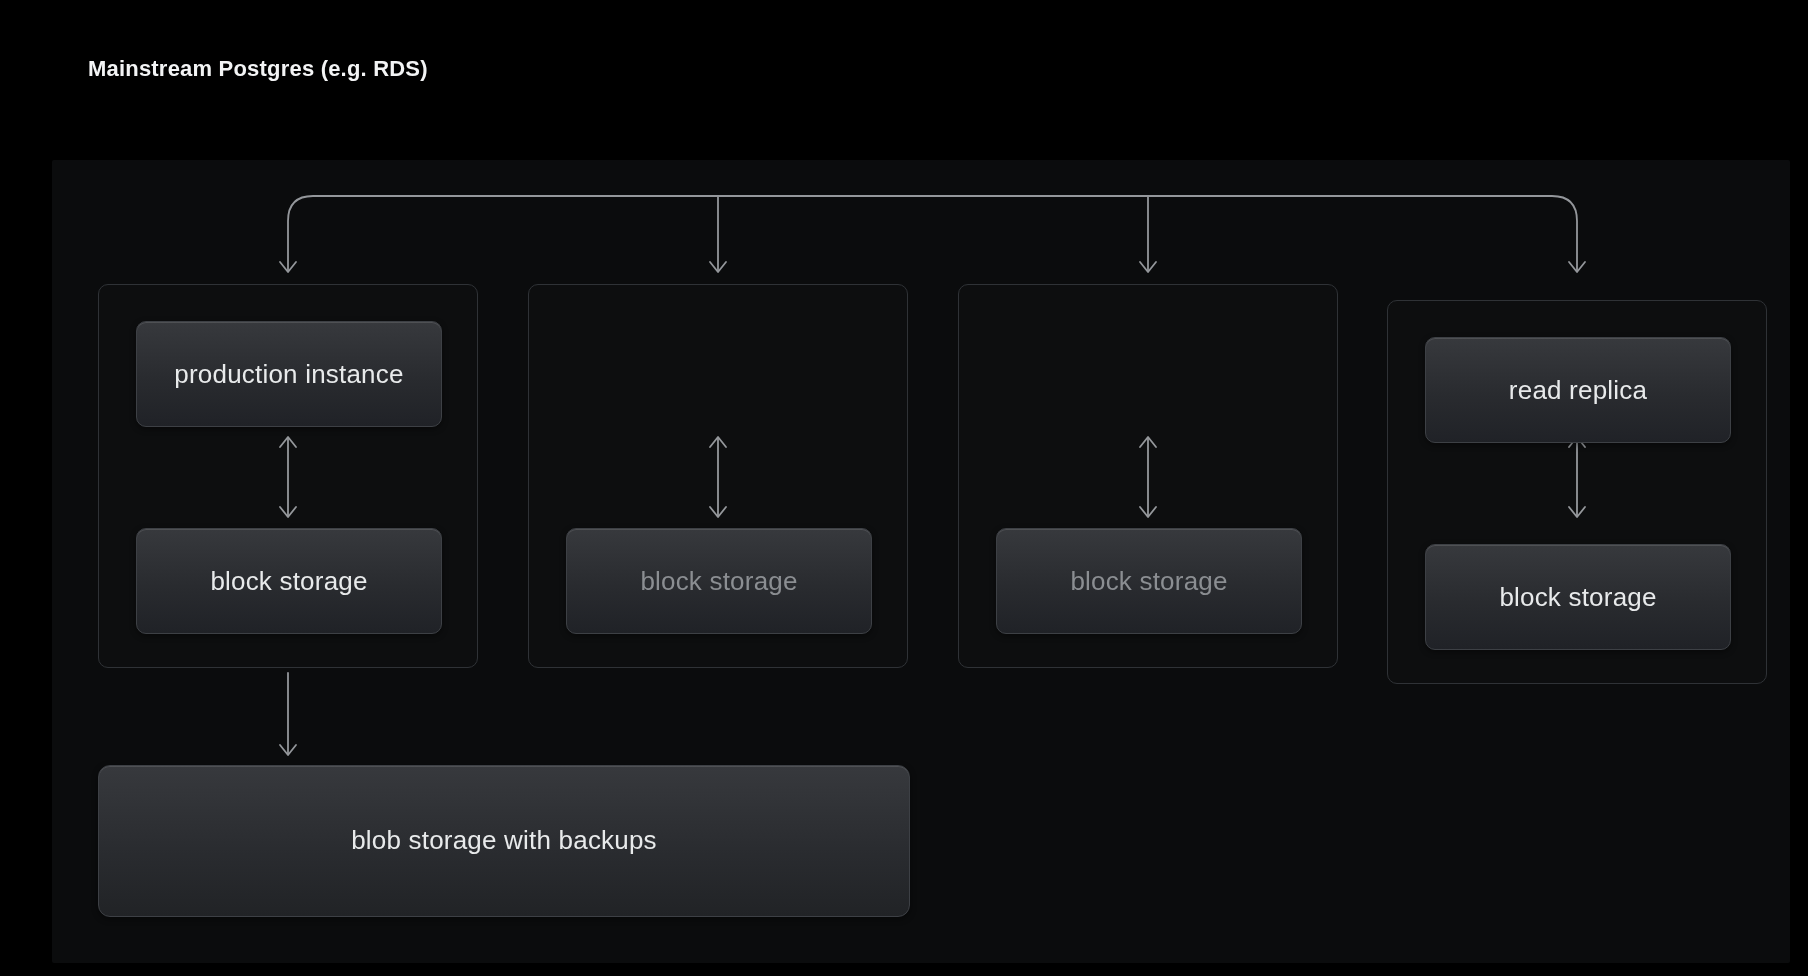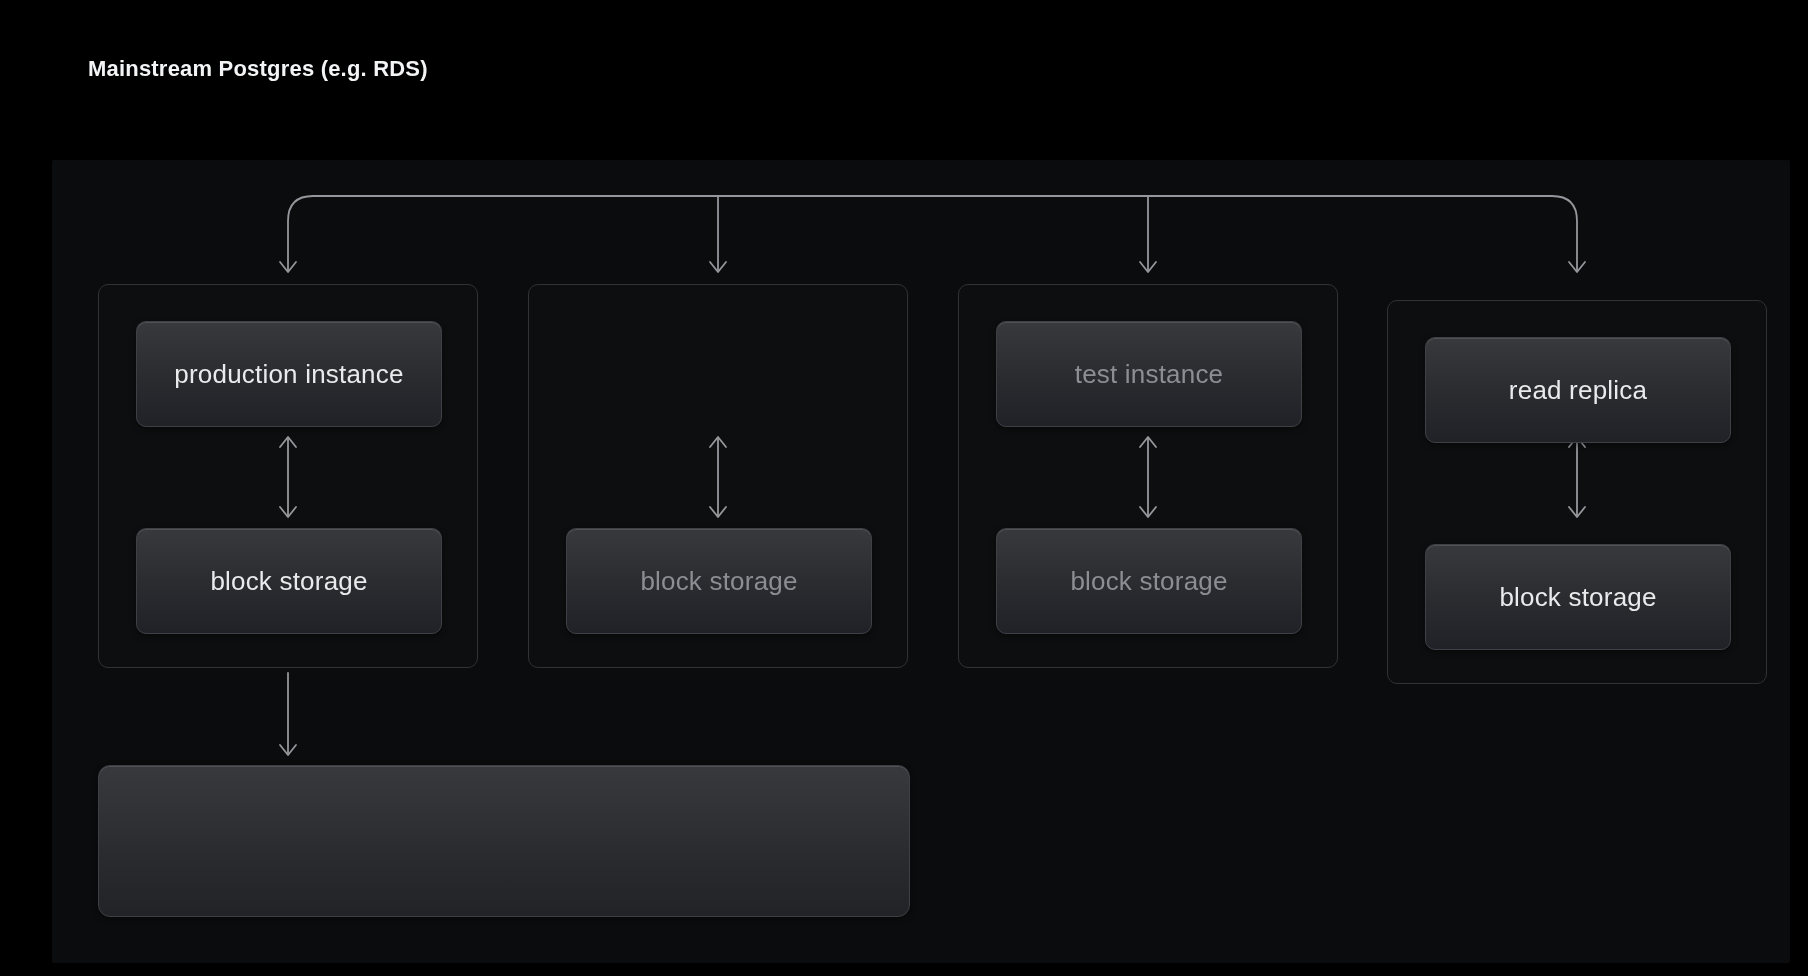--- a/index.html
+++ b/index.html
@@ -136,23 +136,23 @@
 <div class="group g0">
   <div class="node instance">production instance</div>
   <div class="node storage">block storage</div>
 </div>
 
 <div class="group g1 dim">
   <div class="node storage">block storage</div>
 </div>
 
 <div class="group g2 dim">
-  <div class="node instance">test instance</div>
   <div class="node storage">block storage</div>
 </div>
 
 <div class="group g3">
   <div class="node instance">read replica</div>
   <div class="node storage">block storage</div>
 </div>
 
 <div class="blob-node">
+  <span>blob storage with backups</span>
 </div>
 
 </body></html>

